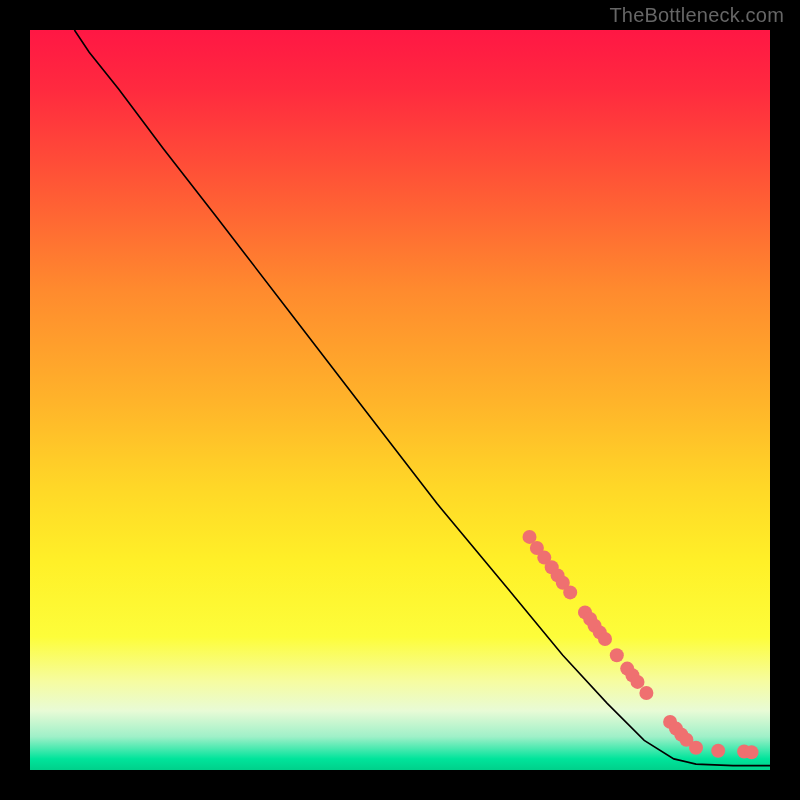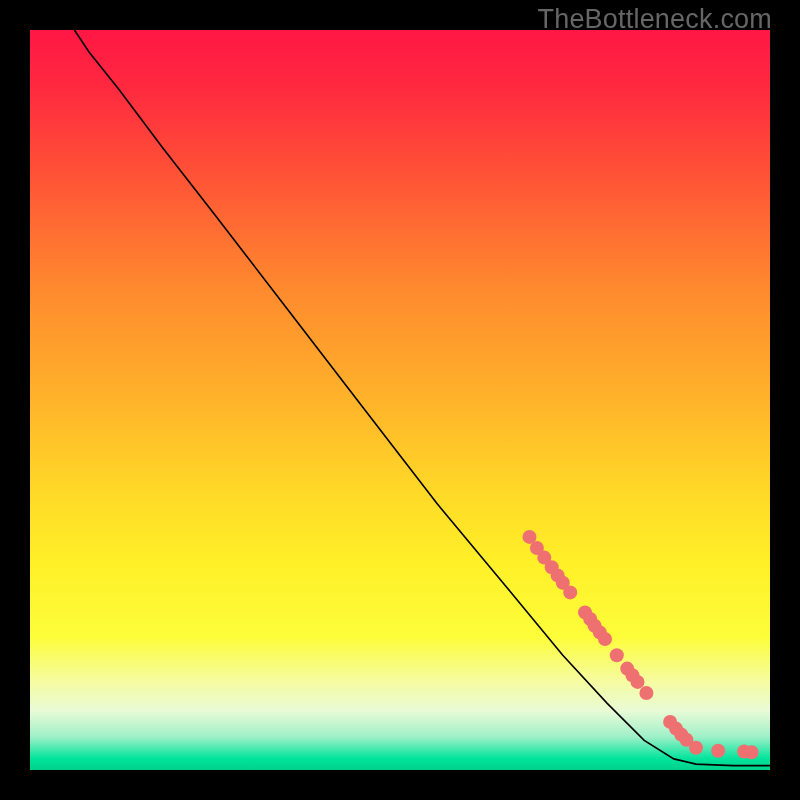--- a/index.html
+++ b/index.html
@@ -7,23 +7,23 @@
     width: 800px;
     height: 800px;
     background: #000;
     position: relative;
     font-family: Arial, Helvetica, sans-serif;
     overflow: hidden;
   }
   .watermark {
     position: absolute;
     top: 4px;
-    right: 28px;
+    right: 16px;
     color: #666;
-    font-size: 27px;
+    font-size: 20px;
     font-weight: 500;
     z-index: 10;
     letter-spacing: 0.2px;
   }
   .plot-area {
     position: absolute;
     left: 30px;
     top: 30px;
     width: 740px;
     height: 740px;

